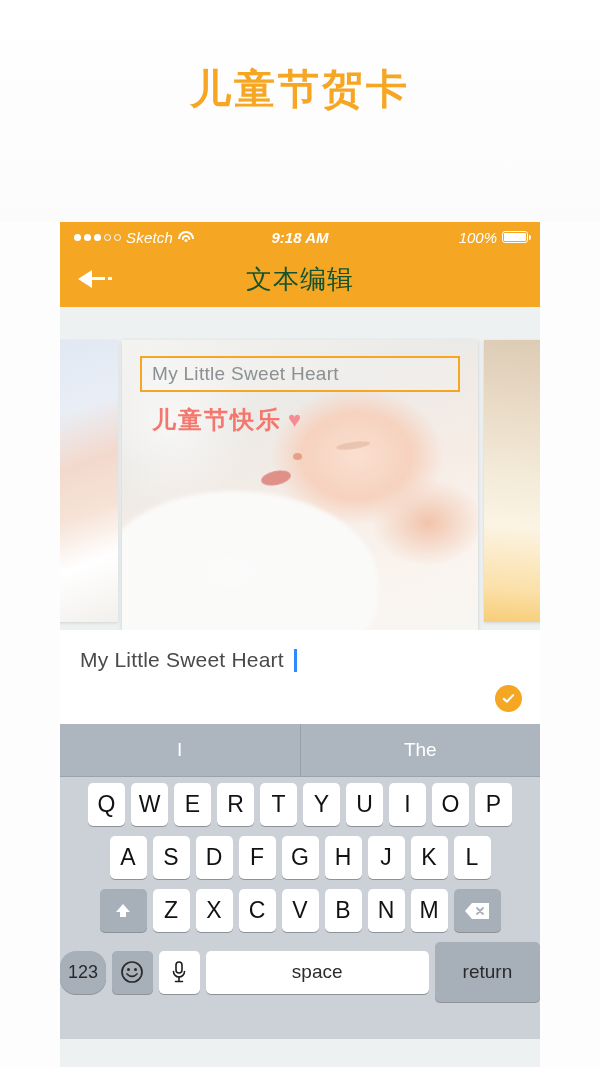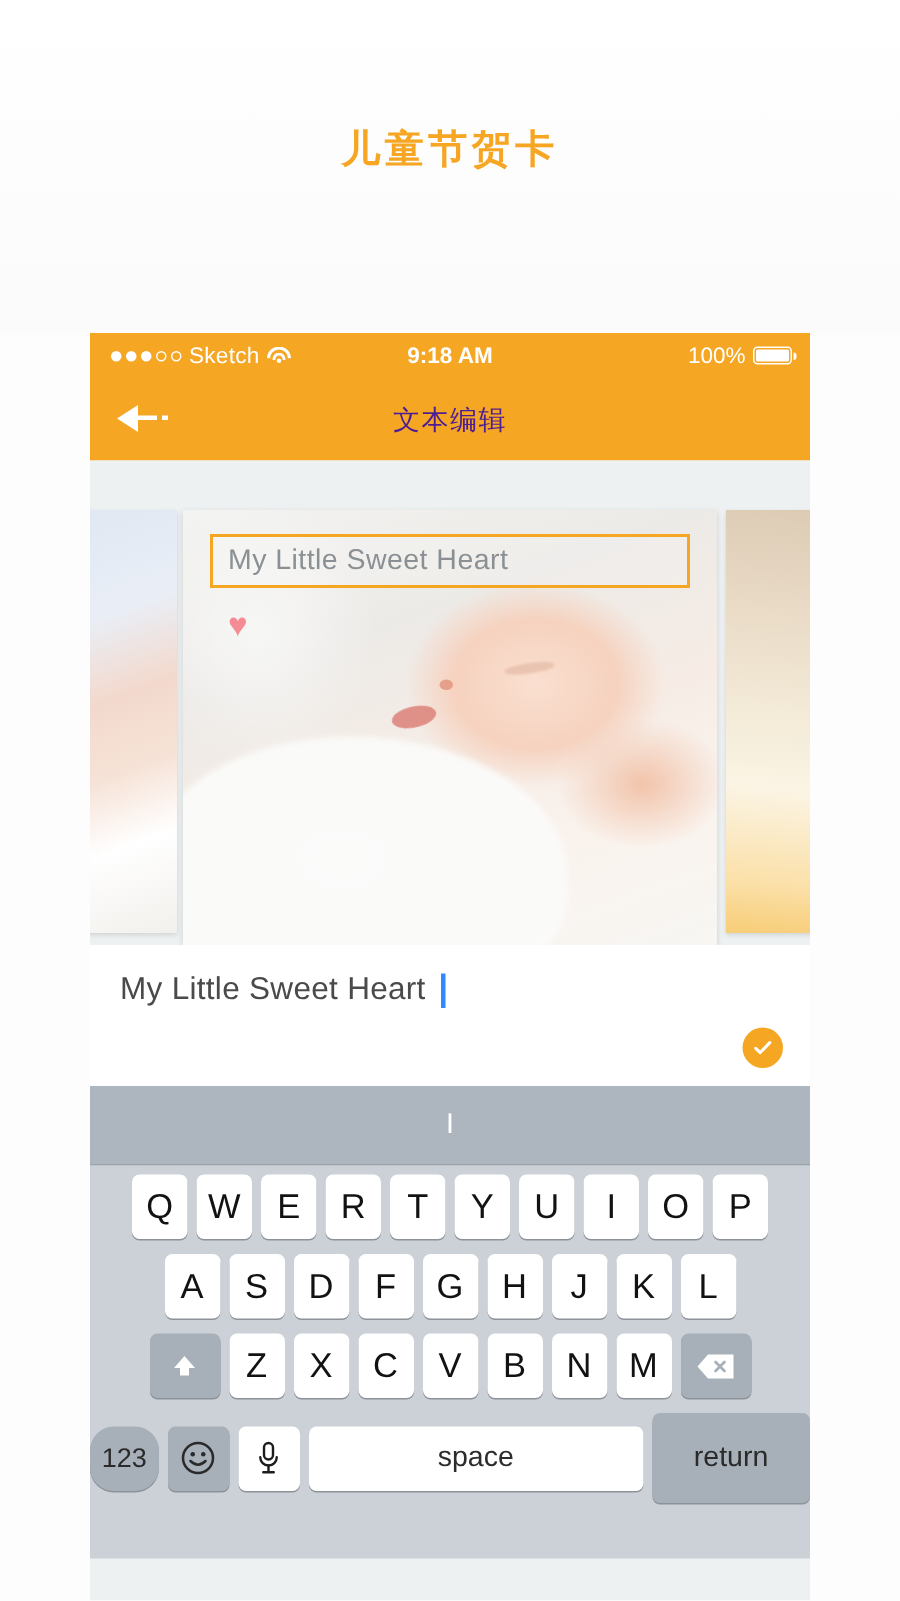--- a/index.html
+++ b/index.html
@@ -8,31 +8,31 @@
     background:#ffffff;
     font-family:"Liberation Sans", "DejaVu Sans", sans-serif;
     overflow:hidden;
   }
   .page { position:relative; width:600px; height:1067px; background:#fdfdfd; }
 
   
   .promo { position:absolute; left:0; top:0; width:600px; height:222px;
            background:linear-gradient(180deg,#ffffff 0%,#fbfbfb 100%); }
   .promo-title { position:absolute; left:0; top:62px; width:600px; text-align:center;
-                 font-size:26px; font-weight:bold; color:#f6a623; letter-spacing:3px;margin-top:20px; }
+                 font-size:41px; font-weight:bold; color:#f6a623; letter-spacing:3px; }
   .promo-sub { position:absolute; left:0; top:146px; width:600px; text-align:center;
                font-size:27px; color:#838c91; letter-spacing:2px; }
 
   
   .phone { position:absolute; left:60px; top:222px; width:480px; height:845px;
            background:#eef1f2; overflow:hidden; }
 
   
   .statusbar { position:relative; height:30px; background:#f5a623; color:#fff;
-               font-size:15px; display:flex; align-items:center; }
+               font-size:15px; display:flex; align-items:center;font-style:italic; }
   .sb-left { position:absolute; left:14px; display:flex; align-items:center; gap:5px; }
   .dots { display:flex; align-items:center; gap:3px; }
   .dot { width:7px; height:7px; border-radius:50%; background:#fff; }
   .dot.hollow { background:transparent; border:1px solid #fff; width:7px; height:7px; }
   .carrier { font-size:15px; letter-spacing:.2px; }
   .wifi { width:16px; height:12px; position:relative; display:inline-block; }
   .wifi i { position:absolute; left:50%; transform:translateX(-50%);
             border:2px solid #fff; border-bottom:none;
             border-radius:50% 50% 0 0 / 100% 100% 0 0; }
   .wifi i.a { width:16px; height:8px; top:0; }
@@ -42,21 +42,21 @@
   .sb-right { position:absolute; right:12px; display:flex; align-items:center; gap:5px; font-size:15px; }
   .batt { width:26px; height:12px; border:1px solid #fff; border-radius:3px; position:relative; padding:1px; }
   .batt span { display:block; height:100%; background:#fff; border-radius:1px; }
   .batt:after { content:""; position:absolute; right:-4px; top:3px; width:2px; height:5px;
                 background:#fff; border-radius:0 2px 2px 0; }
 
   
   .navbar { position:relative; height:55px; background:#f5a623; }
   .nav-title { position:absolute; left:0; top:0; width:100%; height:55px;
                display:flex; align-items:center; justify-content:center;
-               color:#4c1d95; font-size:18px; letter-spacing:1px; }
+               color:#14532d; font-size:26px; letter-spacing:1px; }
   .nav-back { position:absolute; left:18px; top:14px; width:44px; height:26px; cursor:pointer; }
   .nav-back .tri { position:absolute; left:0; top:4px; width:0; height:0;
                    border-top:9px solid transparent; border-bottom:9px solid transparent;
                    border-right:14px solid #fff; }
   .nav-back .bar { position:absolute; left:14px; top:11px; width:20px; height:3px;
                    background:repeating-linear-gradient(90deg,#fff 0 13px,transparent 13px 16px,#fff 16px 20px); }
 
   
   .canvas { position:relative; height:323px; background:#eef1f2; }
   .peek { position:absolute; top:33px; height:282px; background:#fff;
@@ -190,39 +190,41 @@
         <div class="photo">
           <span class="body"></span>
             <span class="eye"></span>
             <span class="nostril"></span>
             <span class="lip"></span>
         </div>
         <div class="text-box">
           <span>My Little Sweet Heart</span>
         </div>
         <div class="greeting">
+          <span>儿童节快乐</span>
           <span class="heart">♥</span>
         </div>
       </div>
     </div>
 
     <div class="inputpanel">
       <div class="input-row">
         <span class="input-text">My Little Sweet Heart</span>
         <span class="caret"></span>
       </div>
       <div class="confirm">
         <svg viewBox="0 0 16 16">
           <path d="M3 8.4 L6.2 11.4 L13 4.4" fill="none" stroke="#ffffff" stroke-width="2.2" stroke-linecap="round" stroke-linejoin="round"></path>
         </svg>
       </div>
     </div>
 
     <div class="suggest">
       <div class="s">I</div>
+      <div class="s">The</div>
     </div>
 
     <div class="keyboard">
 
       <div class="krow r1">
         <div class="key l">Q</div>
         <div class="key l">W</div>
         <div class="key l">E</div>
         <div class="key l">R</div>
         <div class="key l">T</div>

